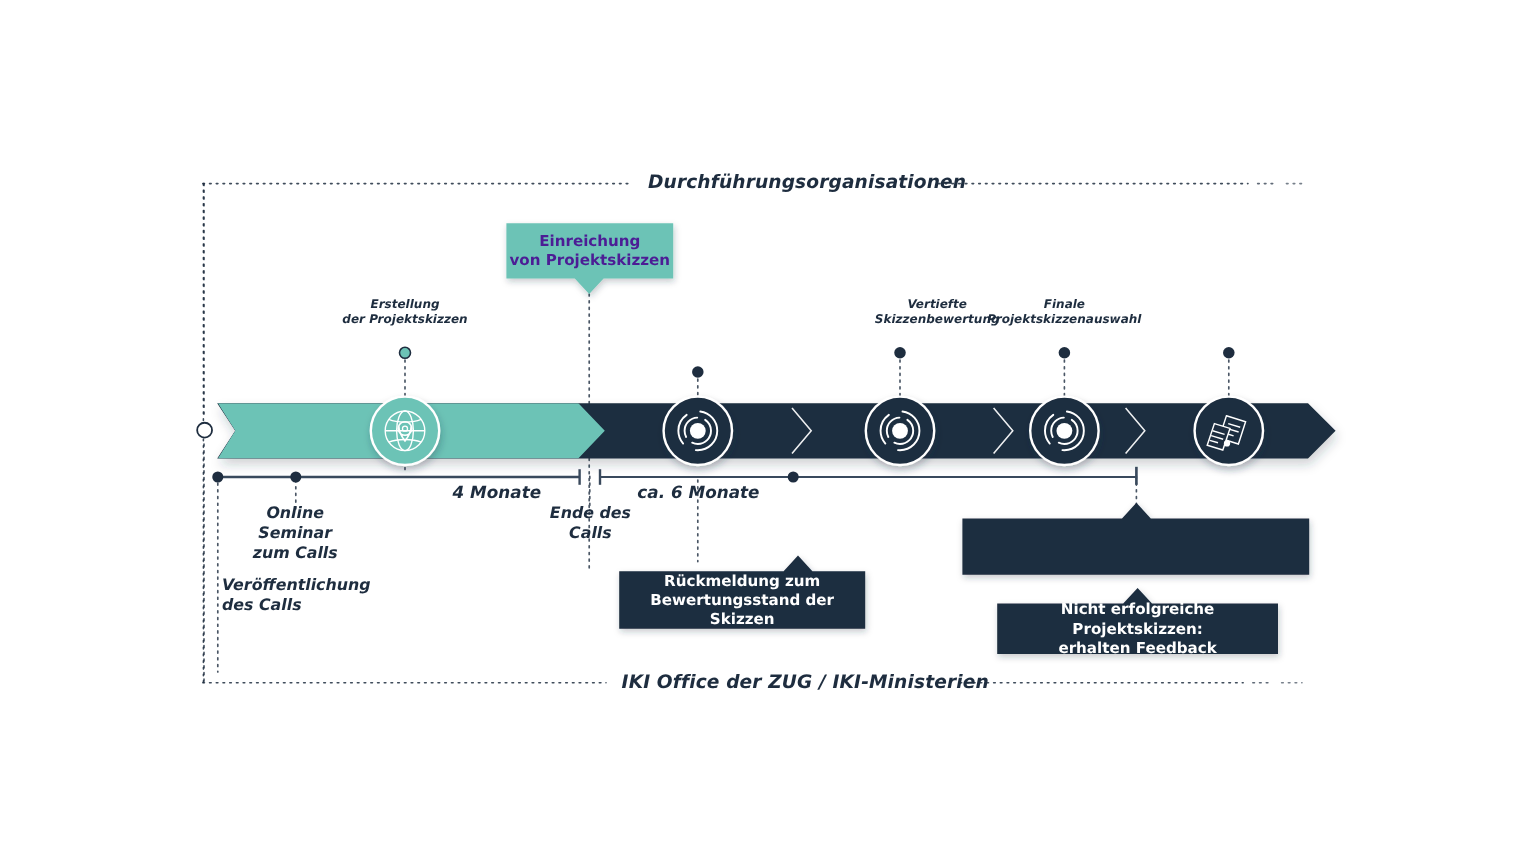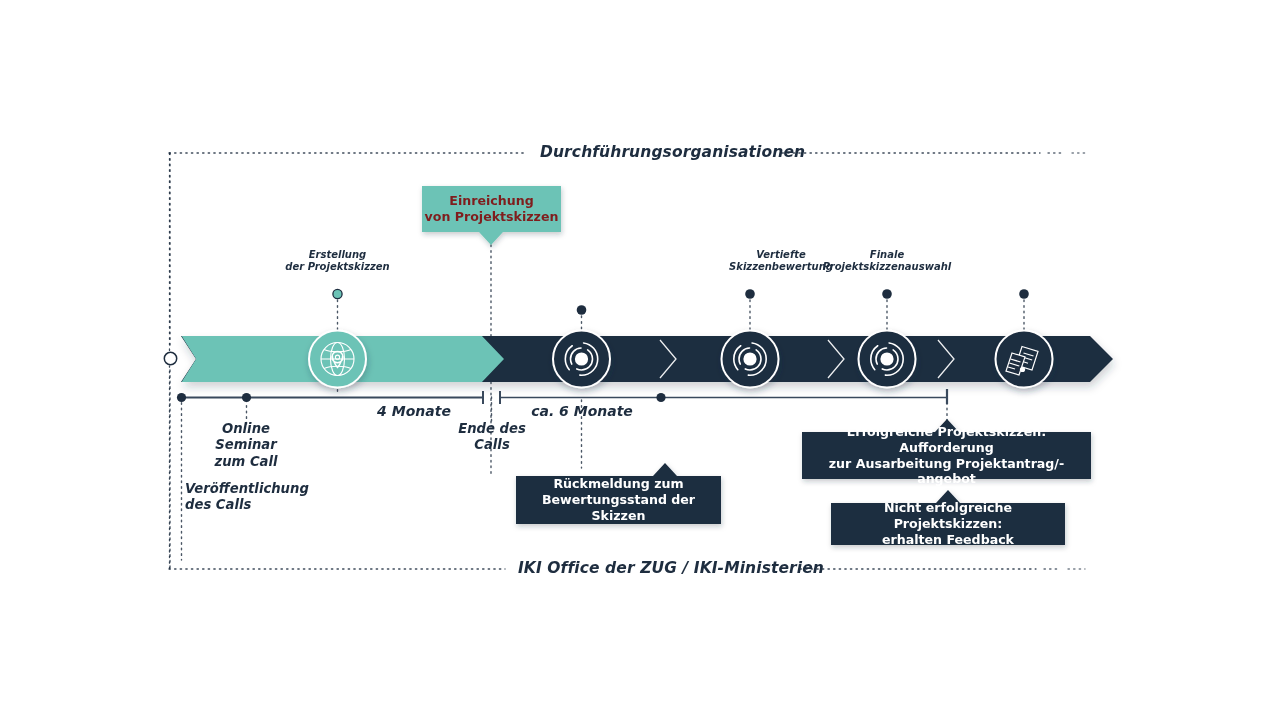--- a/index.html
+++ b/index.html
@@ -67,21 +67,21 @@
     font-weight: bold;
     font-size: 12.6px;
     text-align: center;
     line-height: 1.26;
     white-space: pre-line;
     display: flex;
     align-items: center;
     justify-content: center;
   }
   .callout-text.dark { color: #ffffff; }
-  .callout-text.teal { color: #7f1d1d; }
+  .callout-text.teal { color: #4c1d95; }
 </style>
 </head>
 <body>
 
 <div id="stage">
 
   <svg class="layer" viewBox="0 0 1280 720">
     <defs>
 
       <filter id="barShadow" x="-10%" y="-40%" width="120%" height="220%">
@@ -265,24 +265,22 @@
 Skizzenbewertung</div>
   <div class="lbl phase-label" style="left:808px; top:249px; width:158px;">Finale
 Projektskizzenauswahl</div>
 
   <div class="lbl duration-label" style="left:357px; top:403px; width:114px;">4 Monate</div>
   <div class="lbl duration-label" style="left:525px; top:403px; width:114px;">ca. 6 Monate</div>
 
   <div class="lbl milestone-label" style="left:185px; top:481px; width:180px;">Veröffentlichung
 des Calls</div>
   <div class="lbl milestone-label" style="left:196px; top:421px; width:100px; text-align:center;">Online Seminar
-zum Call</div>
+zum Calls</div>
   <div class="lbl milestone-label" style="left:442px; top:421px; width:100px; text-align:center;">Ende des
 Calls</div>
 
   <div class="callout-text dark" style="left:516px; top:476px; width:205px; height:48px;">Rückmeldung zum
 Bewertungsstand der Skizzen</div>
-  <div class="callout-text dark" style="left:802px; top:432px; width:289px; height:47px;">Erfolgreiche Projektskizzen: Aufforderung
-zur Ausarbeitung Projektantrag/-angebot</div>
   <div class="callout-text dark" style="left:831px; top:503px; width:234px; height:42px;">Nicht erfolgreiche Projektskizzen:
 erhalten Feedback</div>
 
 </div>
 
 </body></html>

